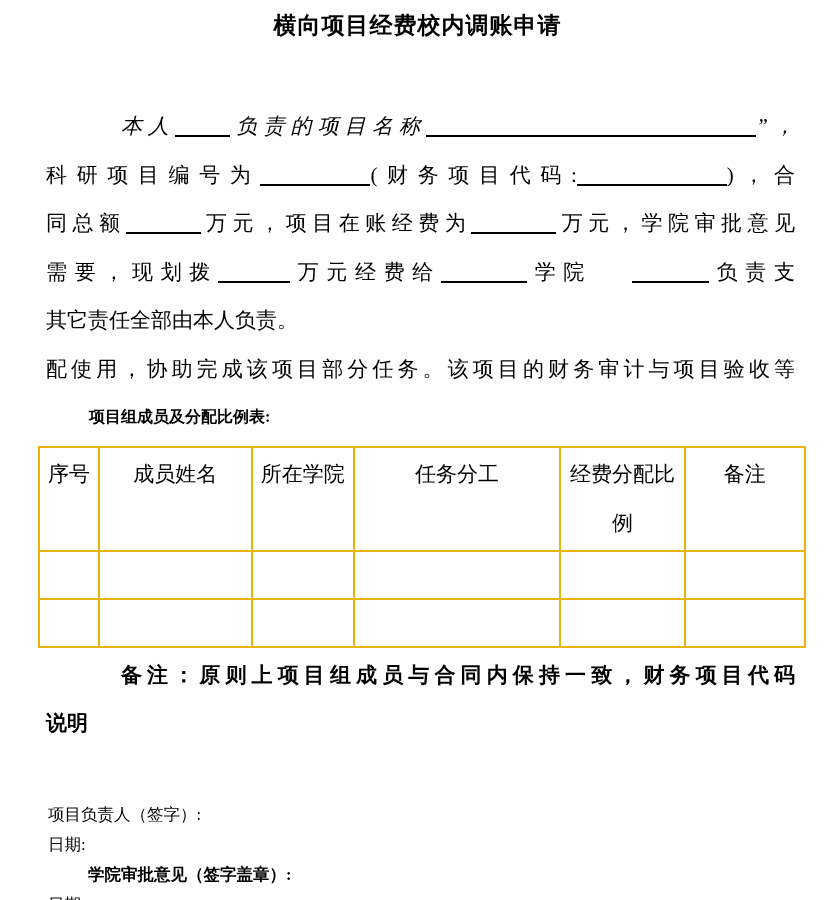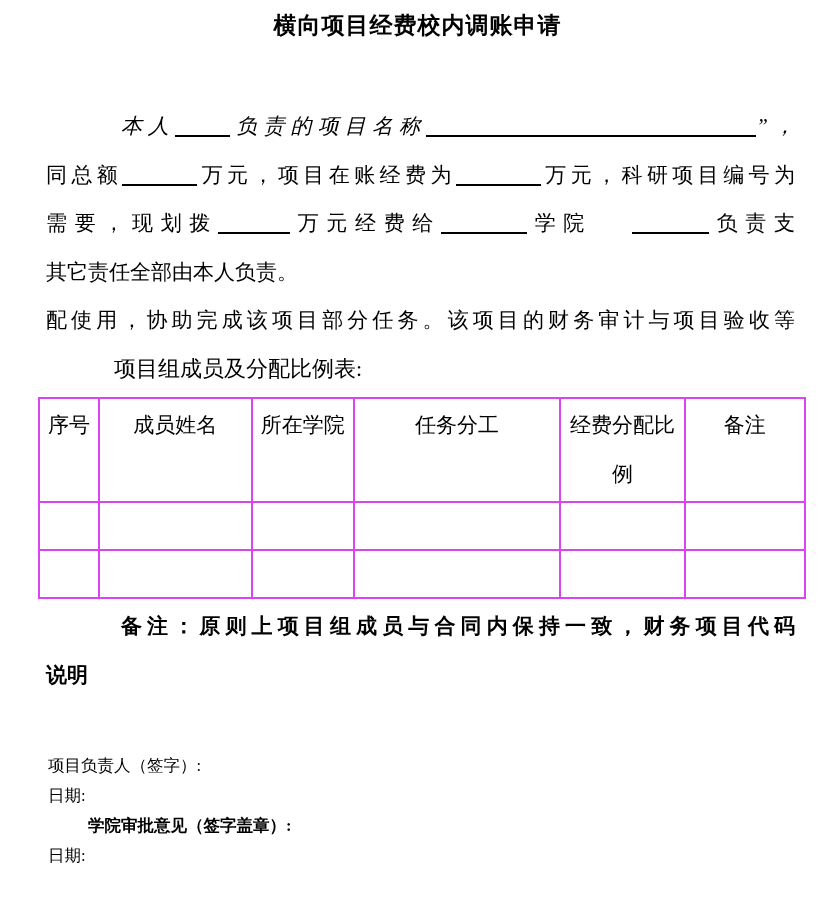--- a/index.html
+++ b/index.html
@@ -36,41 +36,41 @@
     white-space: normal;
   }
   .blank {
     display: inline-block;
     height: 1em;
     border-bottom: 2px solid #000;
     vertical-align: -4px;
   }
   .gap { display: inline-block; height: 1px; }
   .table-caption {
-    margin-left: 114px;
+    margin-left: 89px;
     height: 48.5px;
     line-height: 48.5px;
-    font-size: 22px;
-    font-weight: normal;
+    font-size: 16px;
+    font-weight: bold;
   }
   table.members {
     margin-left: 38px;
     margin-top: 4px;
     border-collapse: collapse;
     table-layout: fixed;
     width: 768px;
   }
   table.members col:nth-child(1) { width: 60px; }
   table.members col:nth-child(2) { width: 152px; }
   table.members col:nth-child(3) { width: 102px; }
   table.members col:nth-child(4) { width: 206px; }
   table.members col:nth-child(5) { width: 124px; }
   table.members col:nth-child(6) { width: 120px; }
   table.members th, table.members td {
-    border: 2px solid #d946ef;
+    border: 2px solid #eab308;
     text-align: center;
     font-weight: normal;
     font-size: 21px;
     padding: 0;
   }
   table.members tr.header-row th {
     height: 100px;
     vertical-align: top;
     line-height: 49px;
     padding-top: 2px;
@@ -99,21 +99,22 @@
 </style>
 </head>
 <body>
 
 <div class="page">
 
   <div class="doc-title">横向项目经费校内调账申请</div>
 
   <div class="para" id="para">
       <div class="line justify" style="padding-left: 75px; font-style: italic;"><span>本人</span><span class="blank" style="width: 55px;"></span><span>负责的项目名称</span><span class="blank" style="width: 330px;"></span><span>”，</span></div>
-      <div class="line justify"><span>同总额</span><span class="blank" style="width: 75px;"></span><span>万元，项目在账经费为</span><span class="blank" style="width: 85px;"></span><span>万元，科研项目编号为</span></div>
+      <div class="line justify"><span>科研项目编号为</span><span class="blank" style="width: 110px;"></span><span>(财务项目代码:</span><span class="blank" style="width: 150px;"></span><span>)，合</span></div>
+      <div class="line justify"><span>同总额</span><span class="blank" style="width: 75px;"></span><span>万元，项目在账经费为</span><span class="blank" style="width: 85px;"></span><span>万元，学院审批意见</span></div>
       <div class="line justify"><span>需要，现划拨</span><span class="blank" style="width: 72px;"></span><span>万元经费给</span><span class="blank" style="width: 86px;"></span><span>学院</span><span class="gap" style="width: 40px;"></span><span class="blank" style="width: 77px;"></span><span>负责支</span></div>
       <div class="line"><span>其它责任全部由本人负责。</span></div>
       <div class="line justify"><span>配使用，协助完成该项目部分任务。该项目的财务审计与项目验收等</span></div>
     </div>
 
   <div class="table-caption">项目组成员及分配比例表:</div>
 
   <table class="members" id="members-table">
     <colgroup>
       <col>

